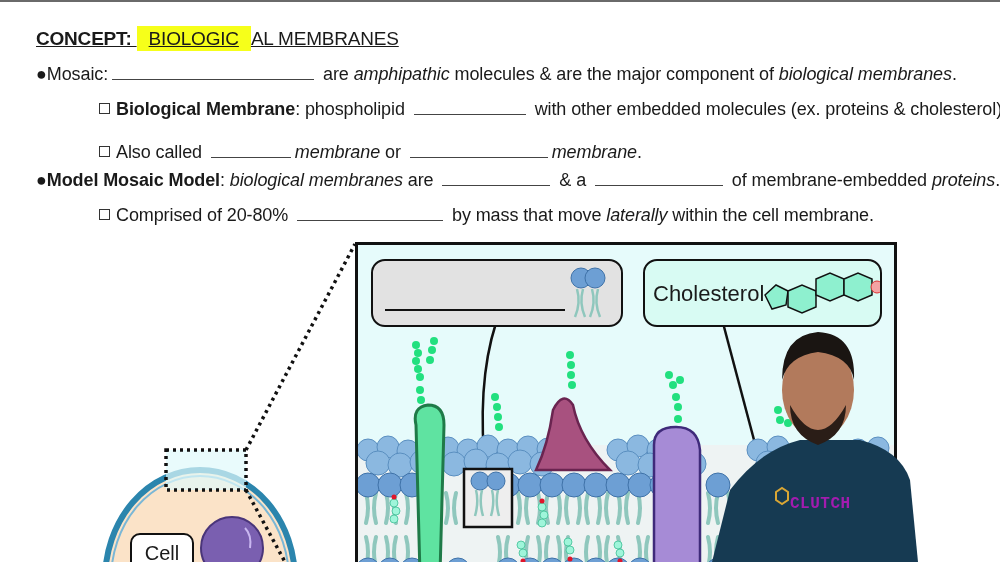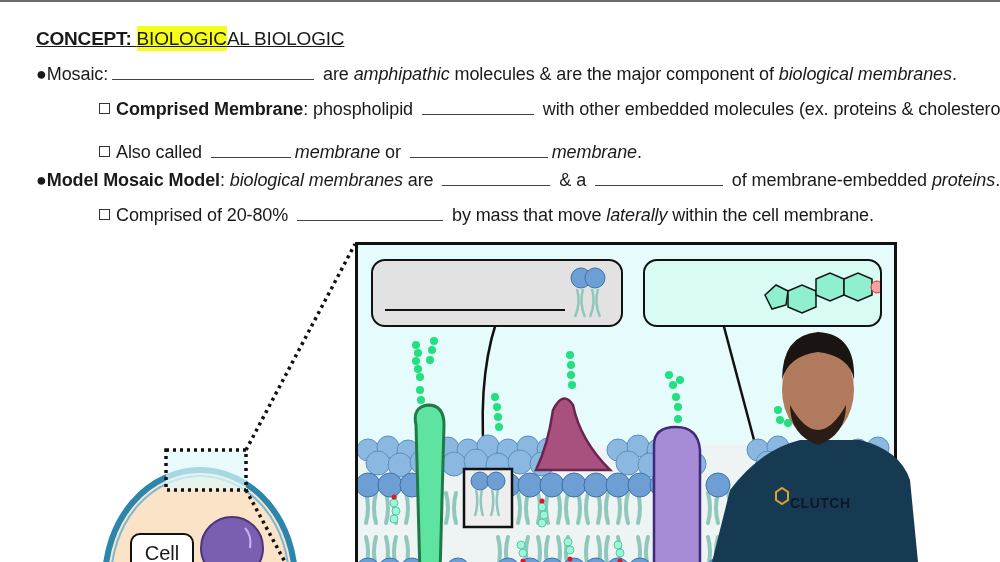--- a/index.html
+++ b/index.html
@@ -1,47 +1,47 @@
 <!DOCTYPE html>
 <html><head>
 <meta charset="utf-8">
 <style>
   html, body { margin:0; padding:0; }
   body { width:1000px; height:562px; background:#ffffff; position:relative; overflow:hidden; font-family:"Liberation Sans", sans-serif; color:#1a1a1a; }
   .topline { position:absolute; left:0; top:0; width:1000px; height:2px; background:#6a6a6a; }
   .title { position:absolute; left:36px; top:28px; font-size:19px; text-decoration:underline; letter-spacing:-0.2px; }
-  .title .hl { background:#f6ff1a; padding:2px 0; }
+  .title .hl { background:#f6ff1a; padding:2px 12px; }
   .line { position:absolute; font-size:18px; white-space:nowrap; letter-spacing:-0.1px; }
   .blank { display:inline-block; border-bottom:1.5px solid #444; height:14px; vertical-align:baseline; margin:0 4px; }
   .box { display:inline-block; width:9px; height:9px; border:1px solid #333; margin-right:6px; vertical-align:1px; }
   i { }
   b { font-weight:bold; }
   .panel { position:absolute; left:355px; top:242px; width:536px; height:330px; border:3px solid #111; background:#e6fbfb; overflow:hidden; }
   .callout { position:absolute; border:2.5px solid #111; border-radius:14px; }
   .callout.left { left:13px; top:14px; width:248px; height:64px; background:#e2e2e2; }
   .callout.right { left:285px; top:14px; width:235px; height:64px; background:#d8fbf3; }
   .callout .answer-line { position:absolute; left:12px; top:48px; width:180px; height:2px; background:#111; }
   .chol-label { position:absolute; left:8px; top:20px; font-size:22px; }
   .person { position:absolute; left:0; top:0; }
-  .clutch-text { position:absolute; left:790px; top:495px; font-family:Liberation Sans, sans-serif; font-weight:bold; font-size:14px; color:#0f172a; letter-spacing:0.5px; }
+  .clutch-text { position:absolute; left:790px; top:495px; font-family:Liberation Mono, monospace; font-weight:bold; font-size:16px; color:#a21caf; letter-spacing:0.5px; }
   .cell-label { position:absolute; left:130px; top:533px; width:60px; height:40px; border:2px solid #111; border-radius:10px; background:#fff; font-size:20px; text-align:center; line-height:36px; }
 </style>
 </head>
 <body>
 
 <div class="topline"></div>
 
-<div class="title"><b>CONCEPT: </b><span class="hl">BIOLOGIC</span><span>AL BIOLOGIC</span></div>
+<div class="title"><b>CONCEPT: </b><span class="hl">BIOLOGIC</span><span>AL MEMBRANES</span></div>
 
 <div class="line" style="left:36px; top:64px;">
   <span>●</span><span>Mosaic:</span><span class="blank" style="width:202px;"></span><span> are </span><i>amphipathic</i><span> molecules &amp; are the major component of </span><i>biological membranes</i><span>.</span>
 </div>
 
 <div class="line" style="left:99px; top:99px;">
-  <span class="box"></span><b>Comprised Membrane</b><span>: phospholipid </span><span class="blank" style="width:112px;"></span><span> with other embedded molecules (ex. proteins &amp; cholesterol).</span>
+  <span class="box"></span><b>Biological Membrane</b><span>: phospholipid </span><span class="blank" style="width:112px;"></span><span> with other embedded molecules (ex. proteins &amp; cholesterol).</span>
 </div>
 
 <div class="line" style="left:99px; top:134px;margin-top:8px;">
   <span class="box"></span><span>Also called </span><span class="blank" style="width:80px;"></span><i>membrane</i><span> or </span><span class="blank" style="width:138px;"></span><i>membrane</i><span>.</span>
 </div>
 
 <div class="line" style="left:36px; top:170px;">
   <span>●</span><b>Model Mosaic Model</b><span>: </span><i>biological membranes</i><span> are </span><span class="blank" style="width:108px;"></span><span> &amp; a </span><span class="blank" style="width:128px;"></span><span> of membrane-embedded </span><i>proteins</i><span>.</span>
 </div>
 
@@ -259,20 +259,21 @@
       <g stroke="#8fc7bd" stroke-width="2.5" fill="none">
           <path d="M14 24 q4 14 -2 28"></path>
           <path d="M20 24 q-4 14 2 28"></path>
           <path d="M29 24 q4 14 -2 28"></path>
           <path d="M35 24 q-4 14 2 28"></path>
         </g>
     </svg>
   </div>
 
   <div class="callout right">
+    <span class="chol-label">Cholesterol</span>
     <svg width="120" height="60" style="position:absolute;left:115px;top:2px;">
       <g fill="#8ef0cf" stroke="#111" stroke-width="1.5">
         <polygon points="5,32 16,22 28,28 26,42 12,46"></polygon>
         <polygon points="28,28 42,22 56,28 56,44 42,50 28,44"></polygon>
         <polygon points="56,16 70,10 84,16 84,32 70,38 56,32"></polygon>
         <polygon points="84,16 98,10 112,16 112,32 98,38 84,32"></polygon>
       </g>
       <circle cx="117" cy="24" r="6" fill="#f4a3a3" stroke="#d33"></circle>
     </svg>
   </div>

